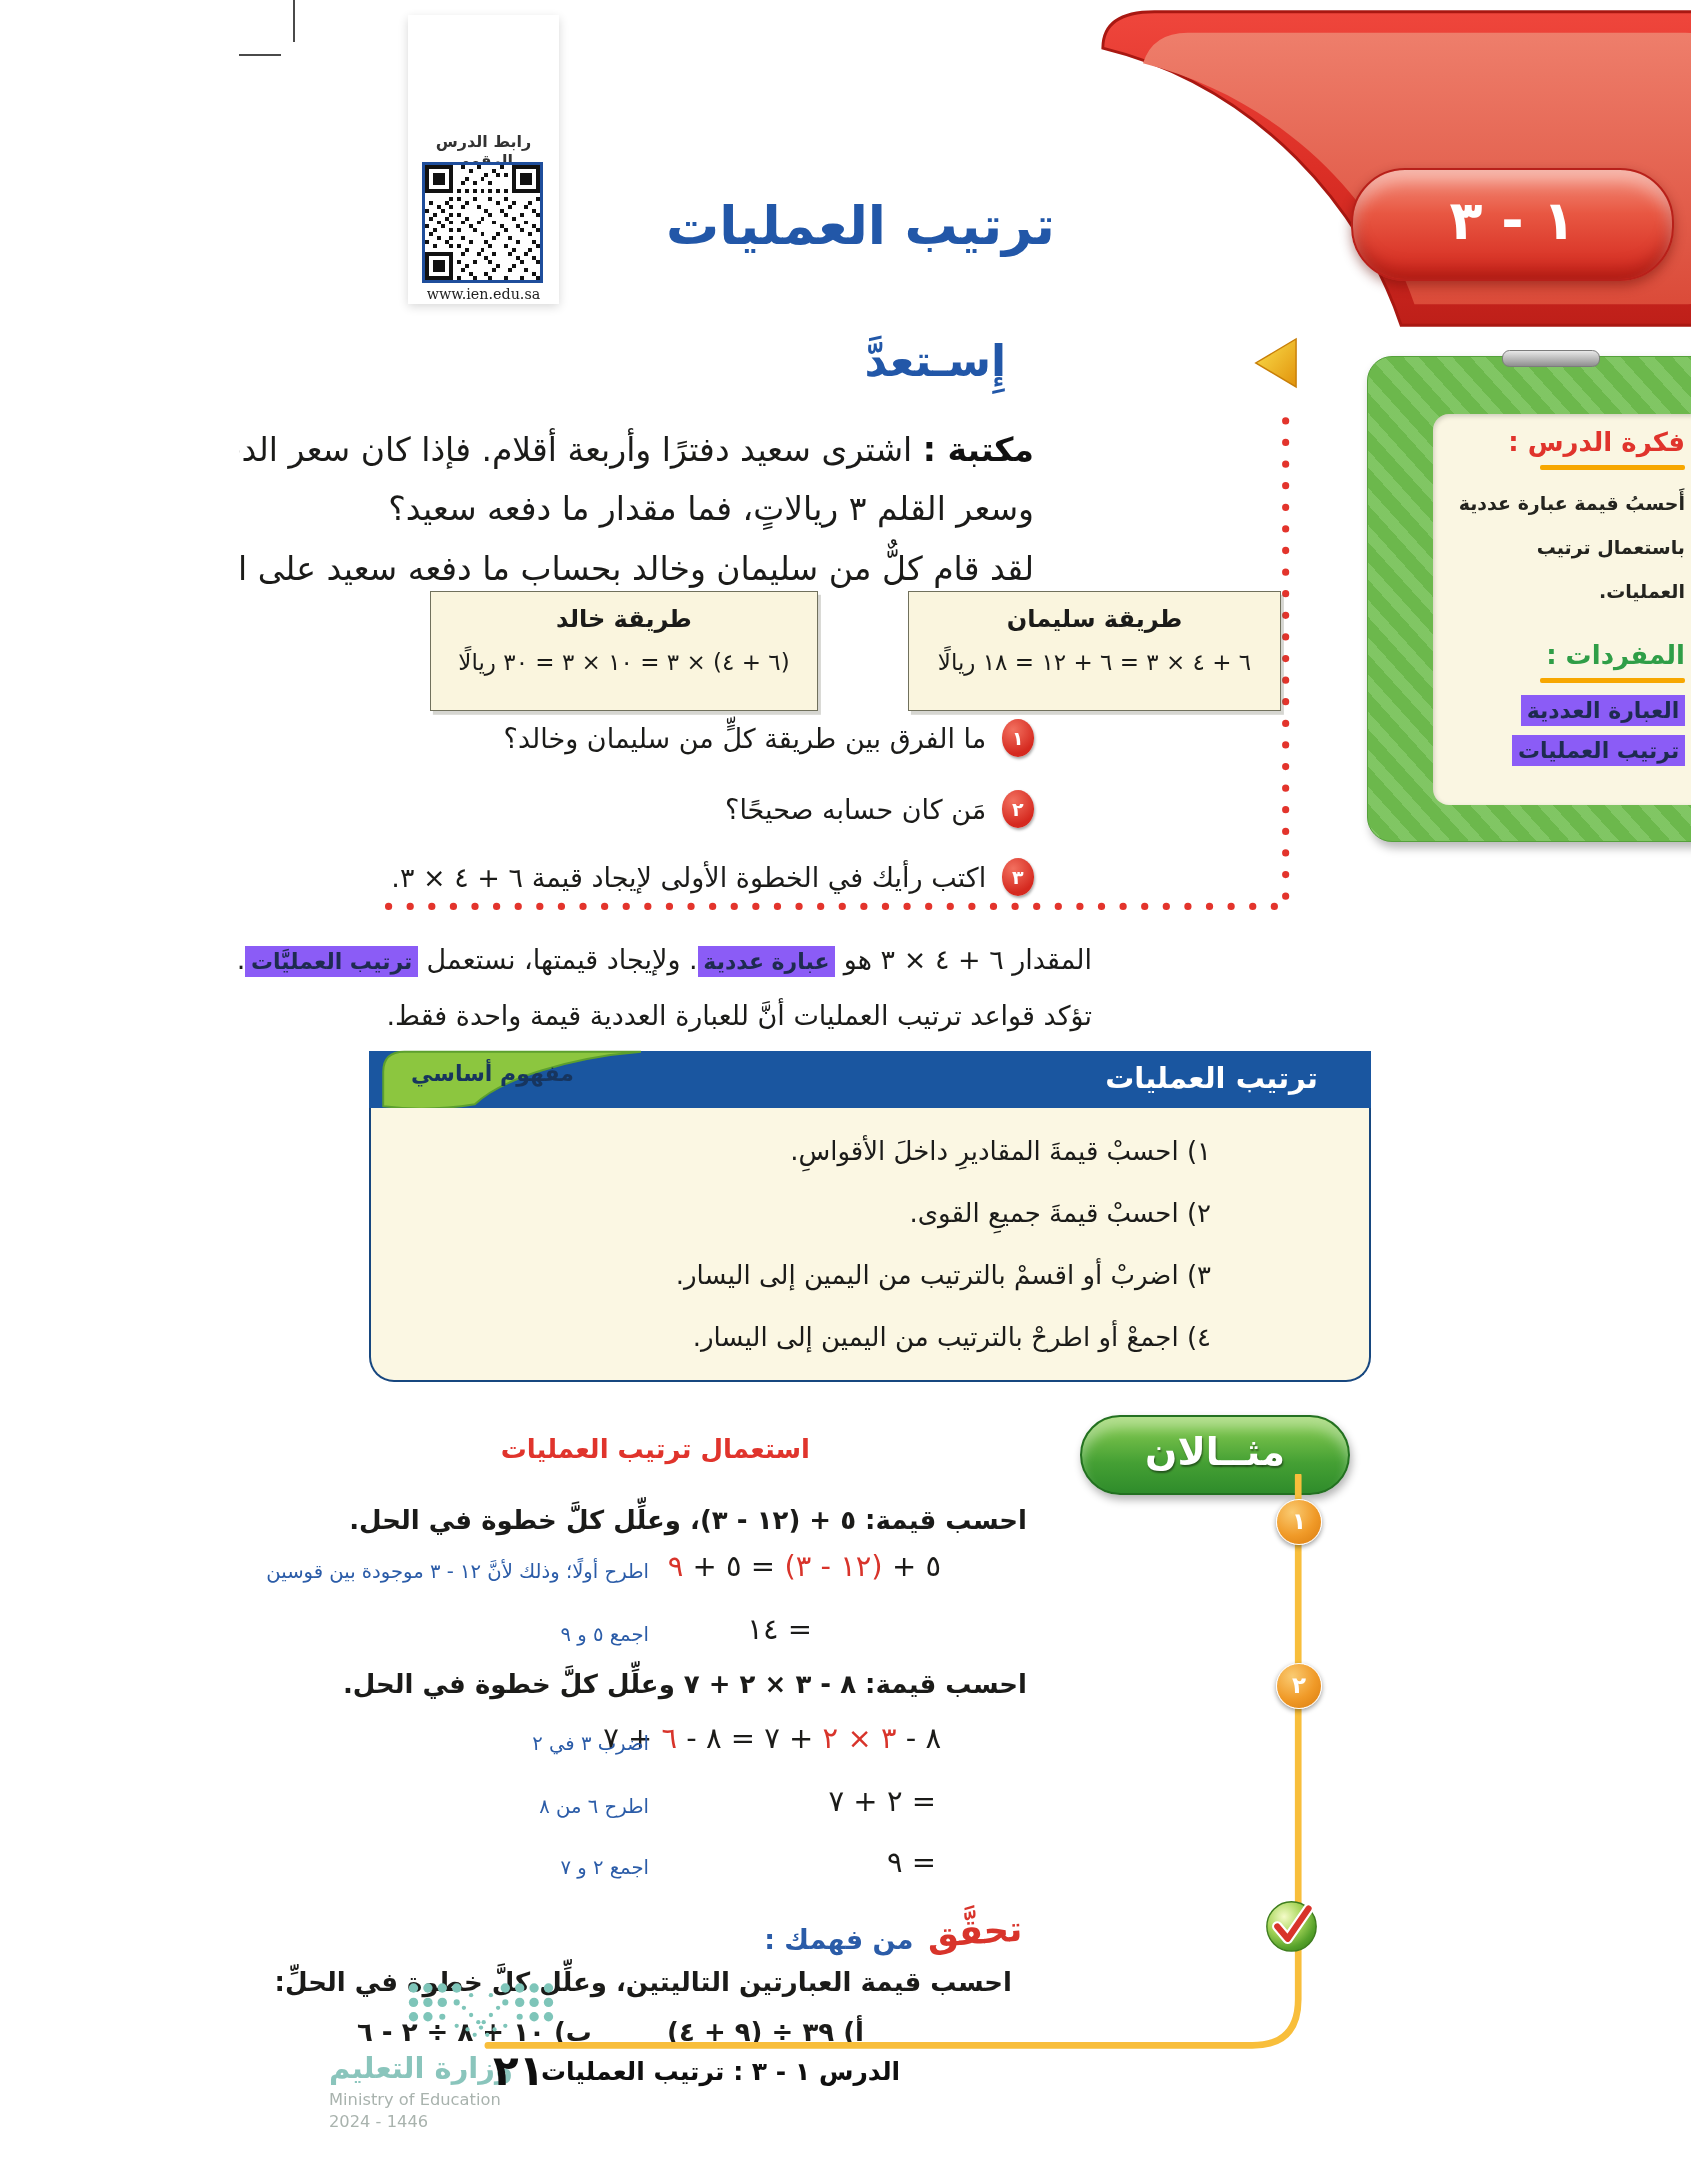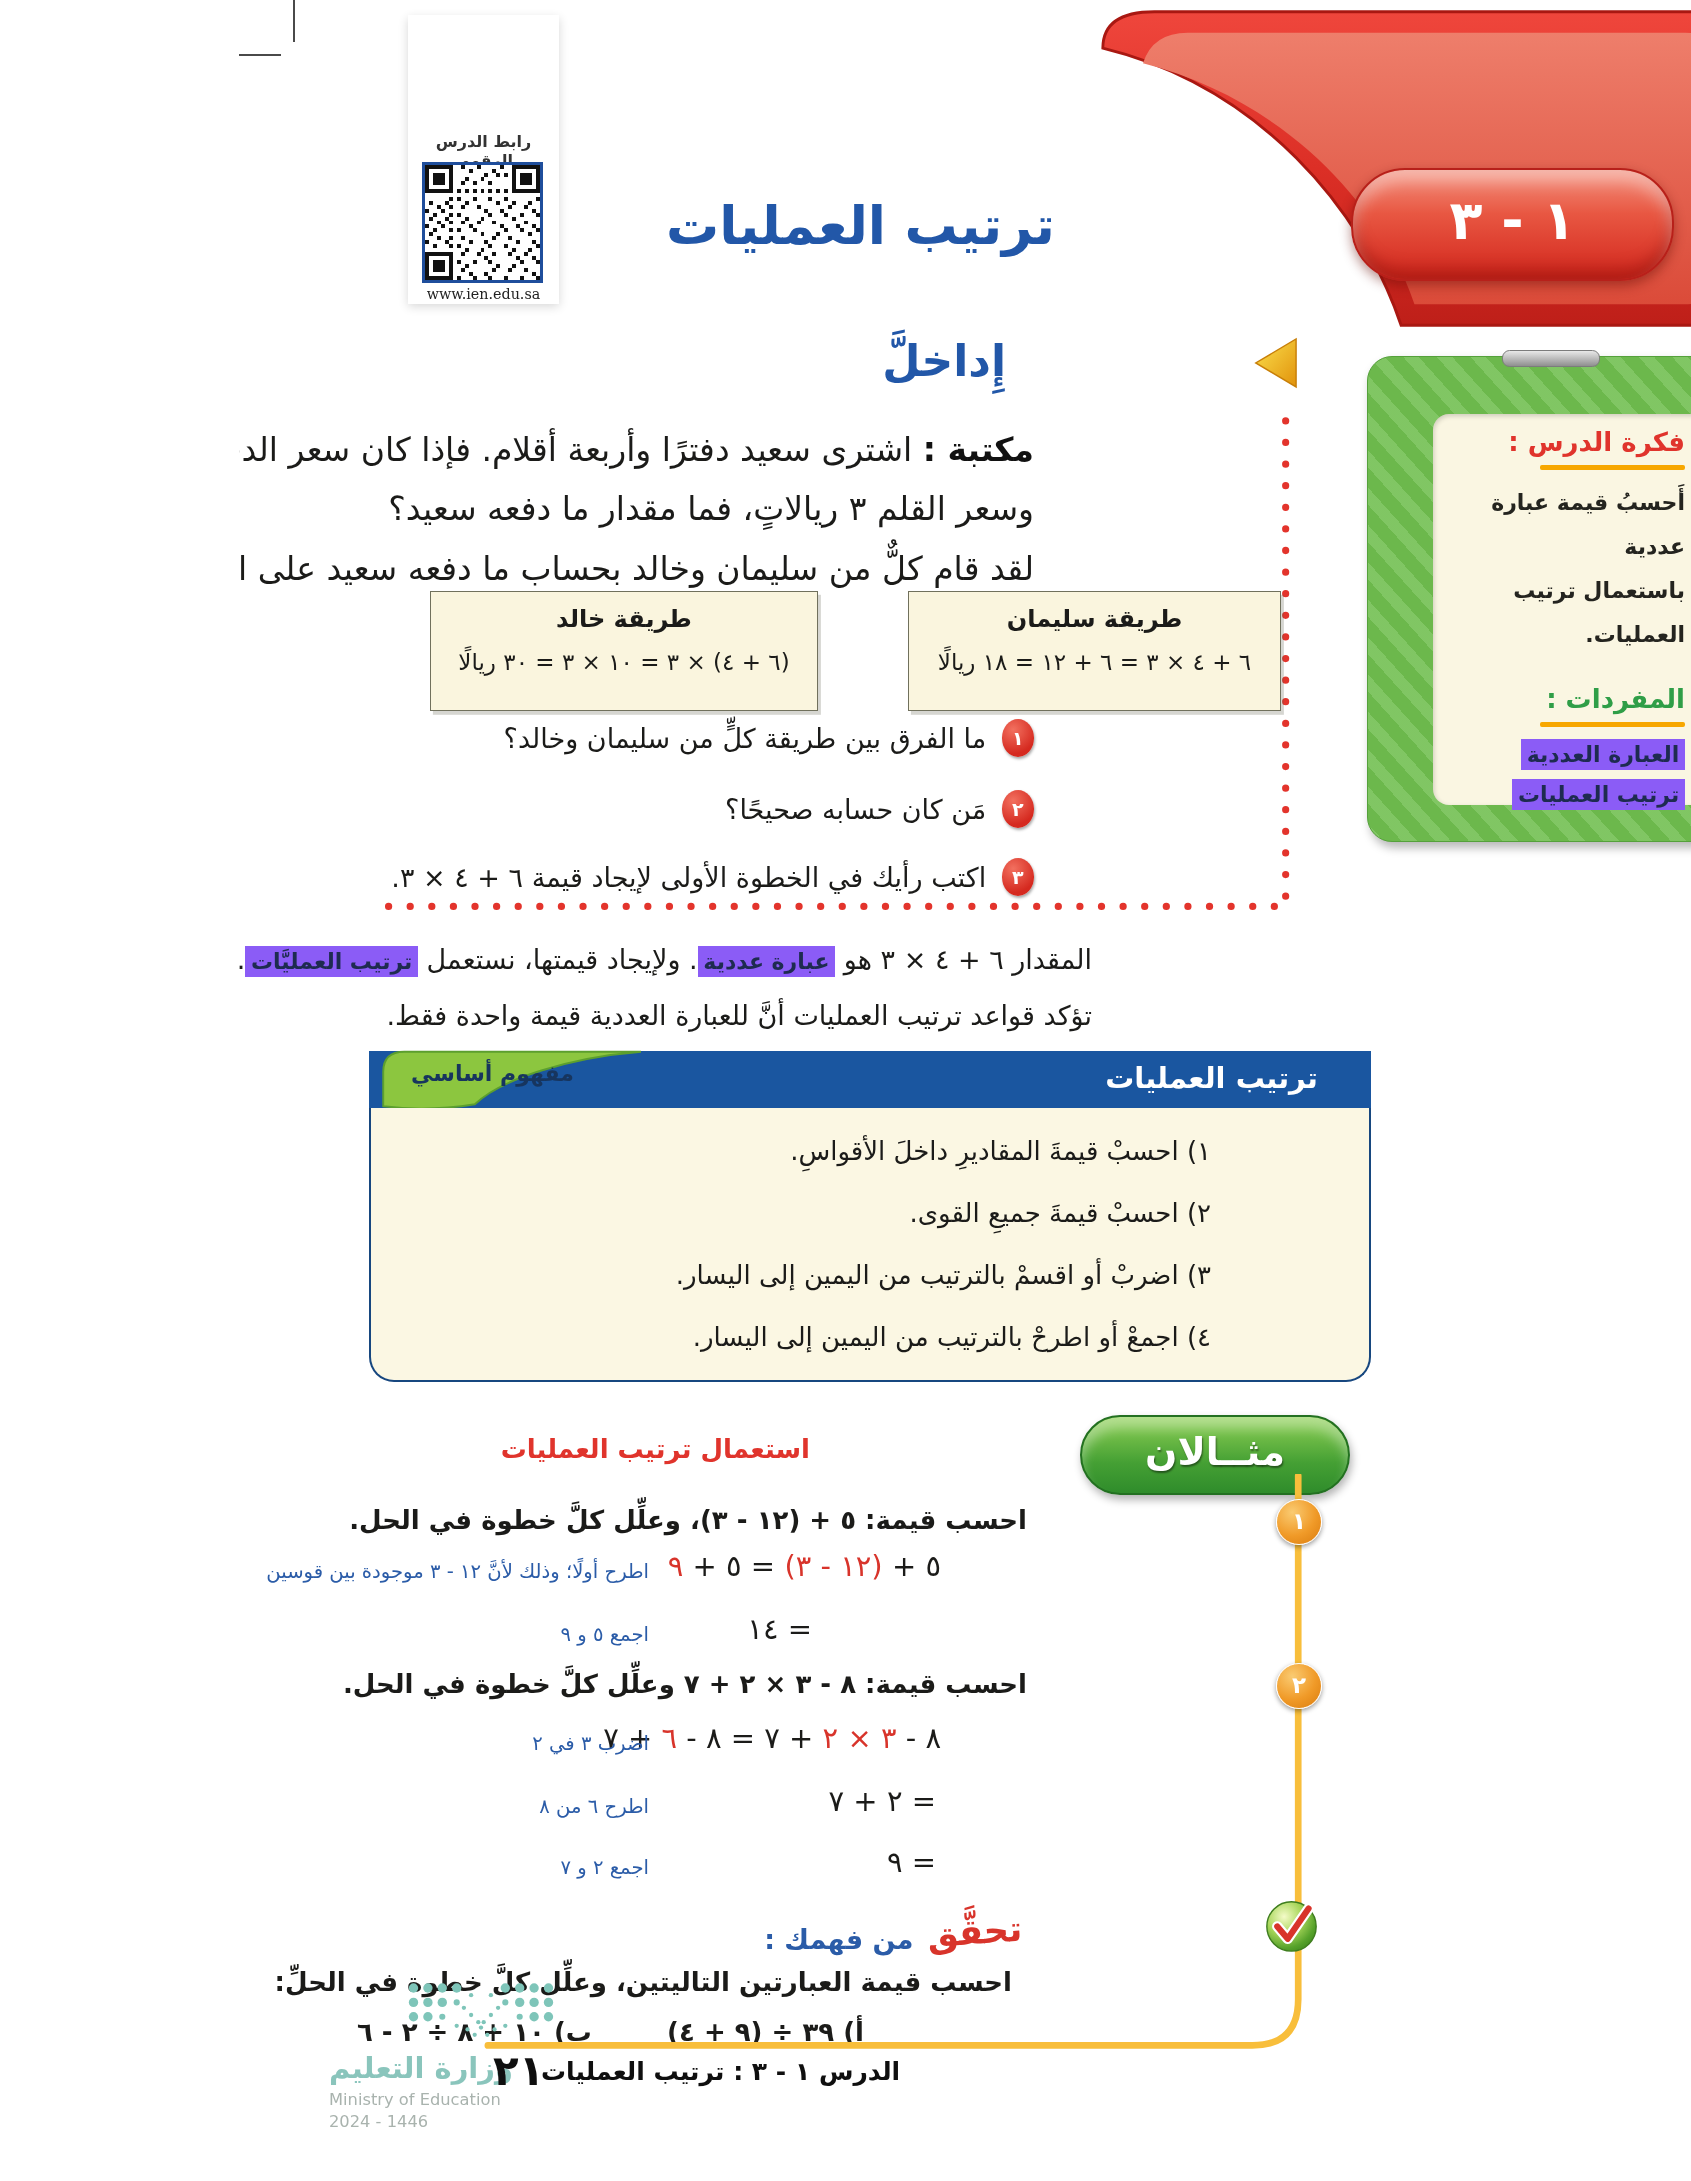--- a/index.html
+++ b/index.html
@@ -32,21 +32,21 @@
       background:#6FBE4E;
       background-image:repeating-linear-gradient(48deg,rgba(255,255,255,.12) 0 11.5px,rgba(0,0,0,.03) 11.5px 25px);
       border:1.9px solid #55a13b;box-shadow:3.8px 5.7px 9.6px rgba(0,0,0,.28);}
   .clip{position:absolute;left:134px;top:-6.7px;width:96px;height:14.3px;border-radius:7.6px;
       background:linear-gradient(180deg,#e8e8e8,#8f8f8f);border:1px solid #7c7c7c;}
   .card-panel{position:absolute;left:21px;right:21px;top:57px;bottom:36px;background:#FAF6E2;border-radius:16px;
       box-shadow:inset 1px 1.9px 4.8px rgba(0,0,0,.18);padding:13.4px 25px 0 15.3px;box-sizing:border-box;margin-left:44px;}
   .idea-title{font-size:26px;font-weight:bold;color:#E0342C;}
   .vocab-title{font-size:26px;font-weight:bold;color:#2F9E47;margin-top:27px;}
   .orange-bar{width:145px;height:4.8px;background:#F7A700;margin:7.6px 0 11.5px 0;border-radius:1.9px;}
-  .idea-line{font-size:22px;font-weight:bold;color:#24241f;line-height:44px;}
+  .idea-line{font-size:19px;font-weight:bold;color:#24241f;line-height:44px;}
   .vocab-line{margin-top:15.3px;}
   .hl{background:#8b5cf6;color:#1E2B50;font-weight:bold;font-size:22px;padding:2.9px 5.7px;}
 
   
   .tri-svg{position:absolute;left:1011px;top:335px;width:48px;height:54px;}
   .warmup-title{position:absolute;right:685px;top:335px;font-size:44px;font-weight:bold;color:#2257A8;}
   .dotted-svg{position:absolute;left:129px;top:413px;width:932px;height:507px;}
   .intro{position:absolute;right:657px;font-size:33px;color:#1b1b19;}
   .store{font-weight:bold;color:#111;}
   .method-box{position:absolute;top:591px;height:120px;background:#FAF5DE;border:1.9px solid #70705c;
@@ -191,21 +191,21 @@
 
   <svg class="tri-svg" viewBox="0 0 50 56">
     <defs>
         <linearGradient id="tg" x1="0" y1="0" x2="1" y2="1">
       <stop offset="0" stop-color="#FBE14E"></stop>
           <stop offset="1" stop-color="#E1920B"></stop>
         </linearGradient>
       </defs>
     <polygon points="48,4 48,54 6,29" fill="url(#tg)" stroke="#C87F08" stroke-width="1.5"></polygon>
   </svg>
-  <div class="warmup-title">إِداخلَّ</div>
+  <div class="warmup-title">إِسـتعدَّ</div>
 
   <svg class="dotted-svg" viewBox="0 0 975 530">
     <polyline points="960,8 960,516 10,516" fill="none" stroke="#E3342C" stroke-width="7.5" stroke-dasharray="0.1 22.5" stroke-linecap="round"></polyline>
   </svg>
 
   <div class="intro nowrap" style="top:430px;">
     <span class="store">مكتبة :</span>
     <span>اشترى سعيد دفترًا وأربعة أقلام. فإذا كان سعر الدفتر ٦ ريالاتٍ،</span>
   </div>
   <div class="intro nowrap" style="top:489px;">وسعر القلم ٣ ريالاتٍ، فما مقدار ما دفعه سعيد؟</div>

